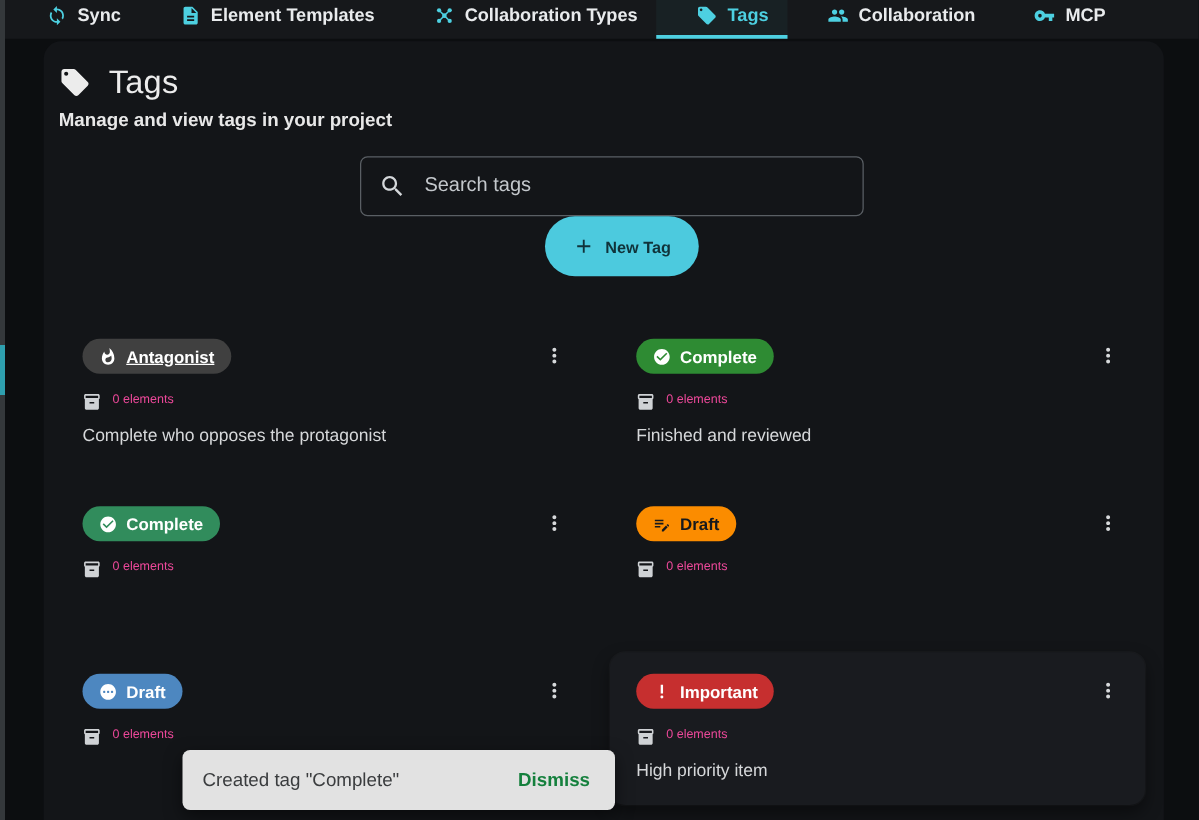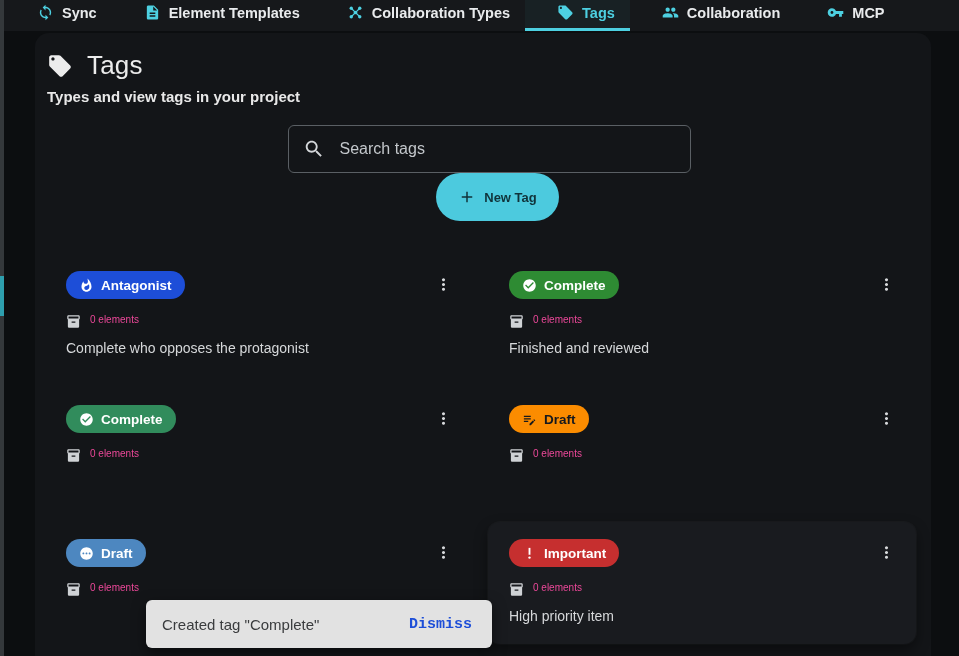--- a/index.html
+++ b/index.html
@@ -88,22 +88,22 @@
 
   
   .toast {
     position:absolute; left:146px; top:600px; width:346px; height:48px;
     background:#e2e2e2; border-radius:6px; z-index:10;
     display:flex; align-items:center; justify-content:space-between;
     padding:0 20px 0 16px; box-shadow:0 5px 14px rgba(0,0,0,0.5);
   }
   .toast-message { color:#3a3c3e; font-size:15px; }
   .toast-action {
-    background:none; border:none; color:#1d4ed8; font-size:15px; font-weight:700;
-    cursor:pointer; font-family:Liberation Mono, monospace;
+    background:none; border:none; color:#15803d; font-size:15px; font-weight:700;
+    cursor:pointer; font-family:Liberation Sans, sans-serif;
   }
 </style>
 </head>
 <body>
 
 <div class="left-rail">
   <div class="rail-thumb"></div>
 </div>
 
 <header class="topnav">
@@ -156,21 +156,21 @@
 </header>
 
 <main class="panel">
   <div class="panel-header">
     <div class="title-row">
       <svg viewBox="0 0 24 24">
           <path d="M21.41 11.58l-9-9C12.05 2.22 11.55 2 11 2H4c-1.1 0-2 .9-2 2v7c0 .55.22 1.05.59 1.42l9 9c.36.36.86.58 1.41.58.55 0 1.05-.22 1.41-.59l7-7c.37-.36.59-.86.59-1.41 0-.55-.23-1.06-.59-1.42zM5.5 7C4.67 7 4 6.33 4 5.5S4.67 4 5.5 4 7 4.67 7 5.5 6.33 7 5.5 7z"></path>
         </svg>
       <h1 class="page-title">Tags</h1>
     </div>
-    <p class="subtitle">Types and view tags in your project</p>
+    <p class="subtitle">Manage and view tags in your project</p>
   </div>
 
   <div class="search-row">
     <div class="search-box">
       <svg viewBox="0 0 24 24">
           <path d="M15.5 14h-.79l-.28-.27C15.41 12.59 16 11.11 16 9.5 16 5.91 13.09 3 9.5 3S3 5.91 3 9.5 5.91 16 9.5 16c1.61 0 3.09-.59 4.23-1.57l.27.28v.79l5 4.99L20.49 19l-4.99-5zm-6 0C7.01 14 5 11.99 5 9.5S7.01 5 9.5 5 14 7.01 14 9.5 11.99 14 9.5 14z"></path>
         </svg>
       <input type="text" placeholder="Search tags" style="">
     </div>
     <button class="new-tag-btn">
@@ -178,21 +178,21 @@
           <path d="M19 13h-6v6h-2v-6H5v-2h6V5h2v6h6v2z"></path>
         </svg>
       <span>New Tag</span>
     </button>
   </div>
 
   <div class="cards-grid">
 
     <div class="card">
       <div class="card-top">
-        <span class="badge" style="background-color: #1d4ed8; color: rgb(255, 255, 255);">
+        <span class="badge" style="background-color: #404040; color: rgb(255, 255, 255); text-decoration: underline;">
           <svg viewBox="0 0 24 24">
               <path d="M13.5.67s.74 2.65.74 4.8c0 2.06-1.35 3.73-3.41 3.73-2.07 0-3.63-1.67-3.63-3.73l.03-.36C5.21 7.51 4 10.62 4 14c0 4.42 3.58 8 8 8s8-3.58 8-8C20 8.61 17.41 3.8 13.5.67zM11.71 19c-1.78 0-3.22-1.4-3.22-3.14 0-1.62 1.05-2.76 2.81-3.12 1.77-.36 3.6-1.21 4.62-2.58.39 1.29.59 2.65.59 4.04 0 2.65-2.15 4.8-4.8 4.8z"></path>
             </svg>
           <span>Antagonist</span>
         </span>
         <button class="menu-btn">
           <svg viewBox="0 0 24 24">
               <path d="M12 8c1.1 0 2-.9 2-2s-.9-2-2-2-2 .9-2 2 .9 2 2 2zm0 2c-1.1 0-2 .9-2 2s.9 2 2 2 2-.9 2-2-.9-2-2-2zm0 6c-1.1 0-2 .9-2 2s.9 2 2 2 2-.9 2-2-.9-2-2-2z"></path>
             </svg>
         </button>

